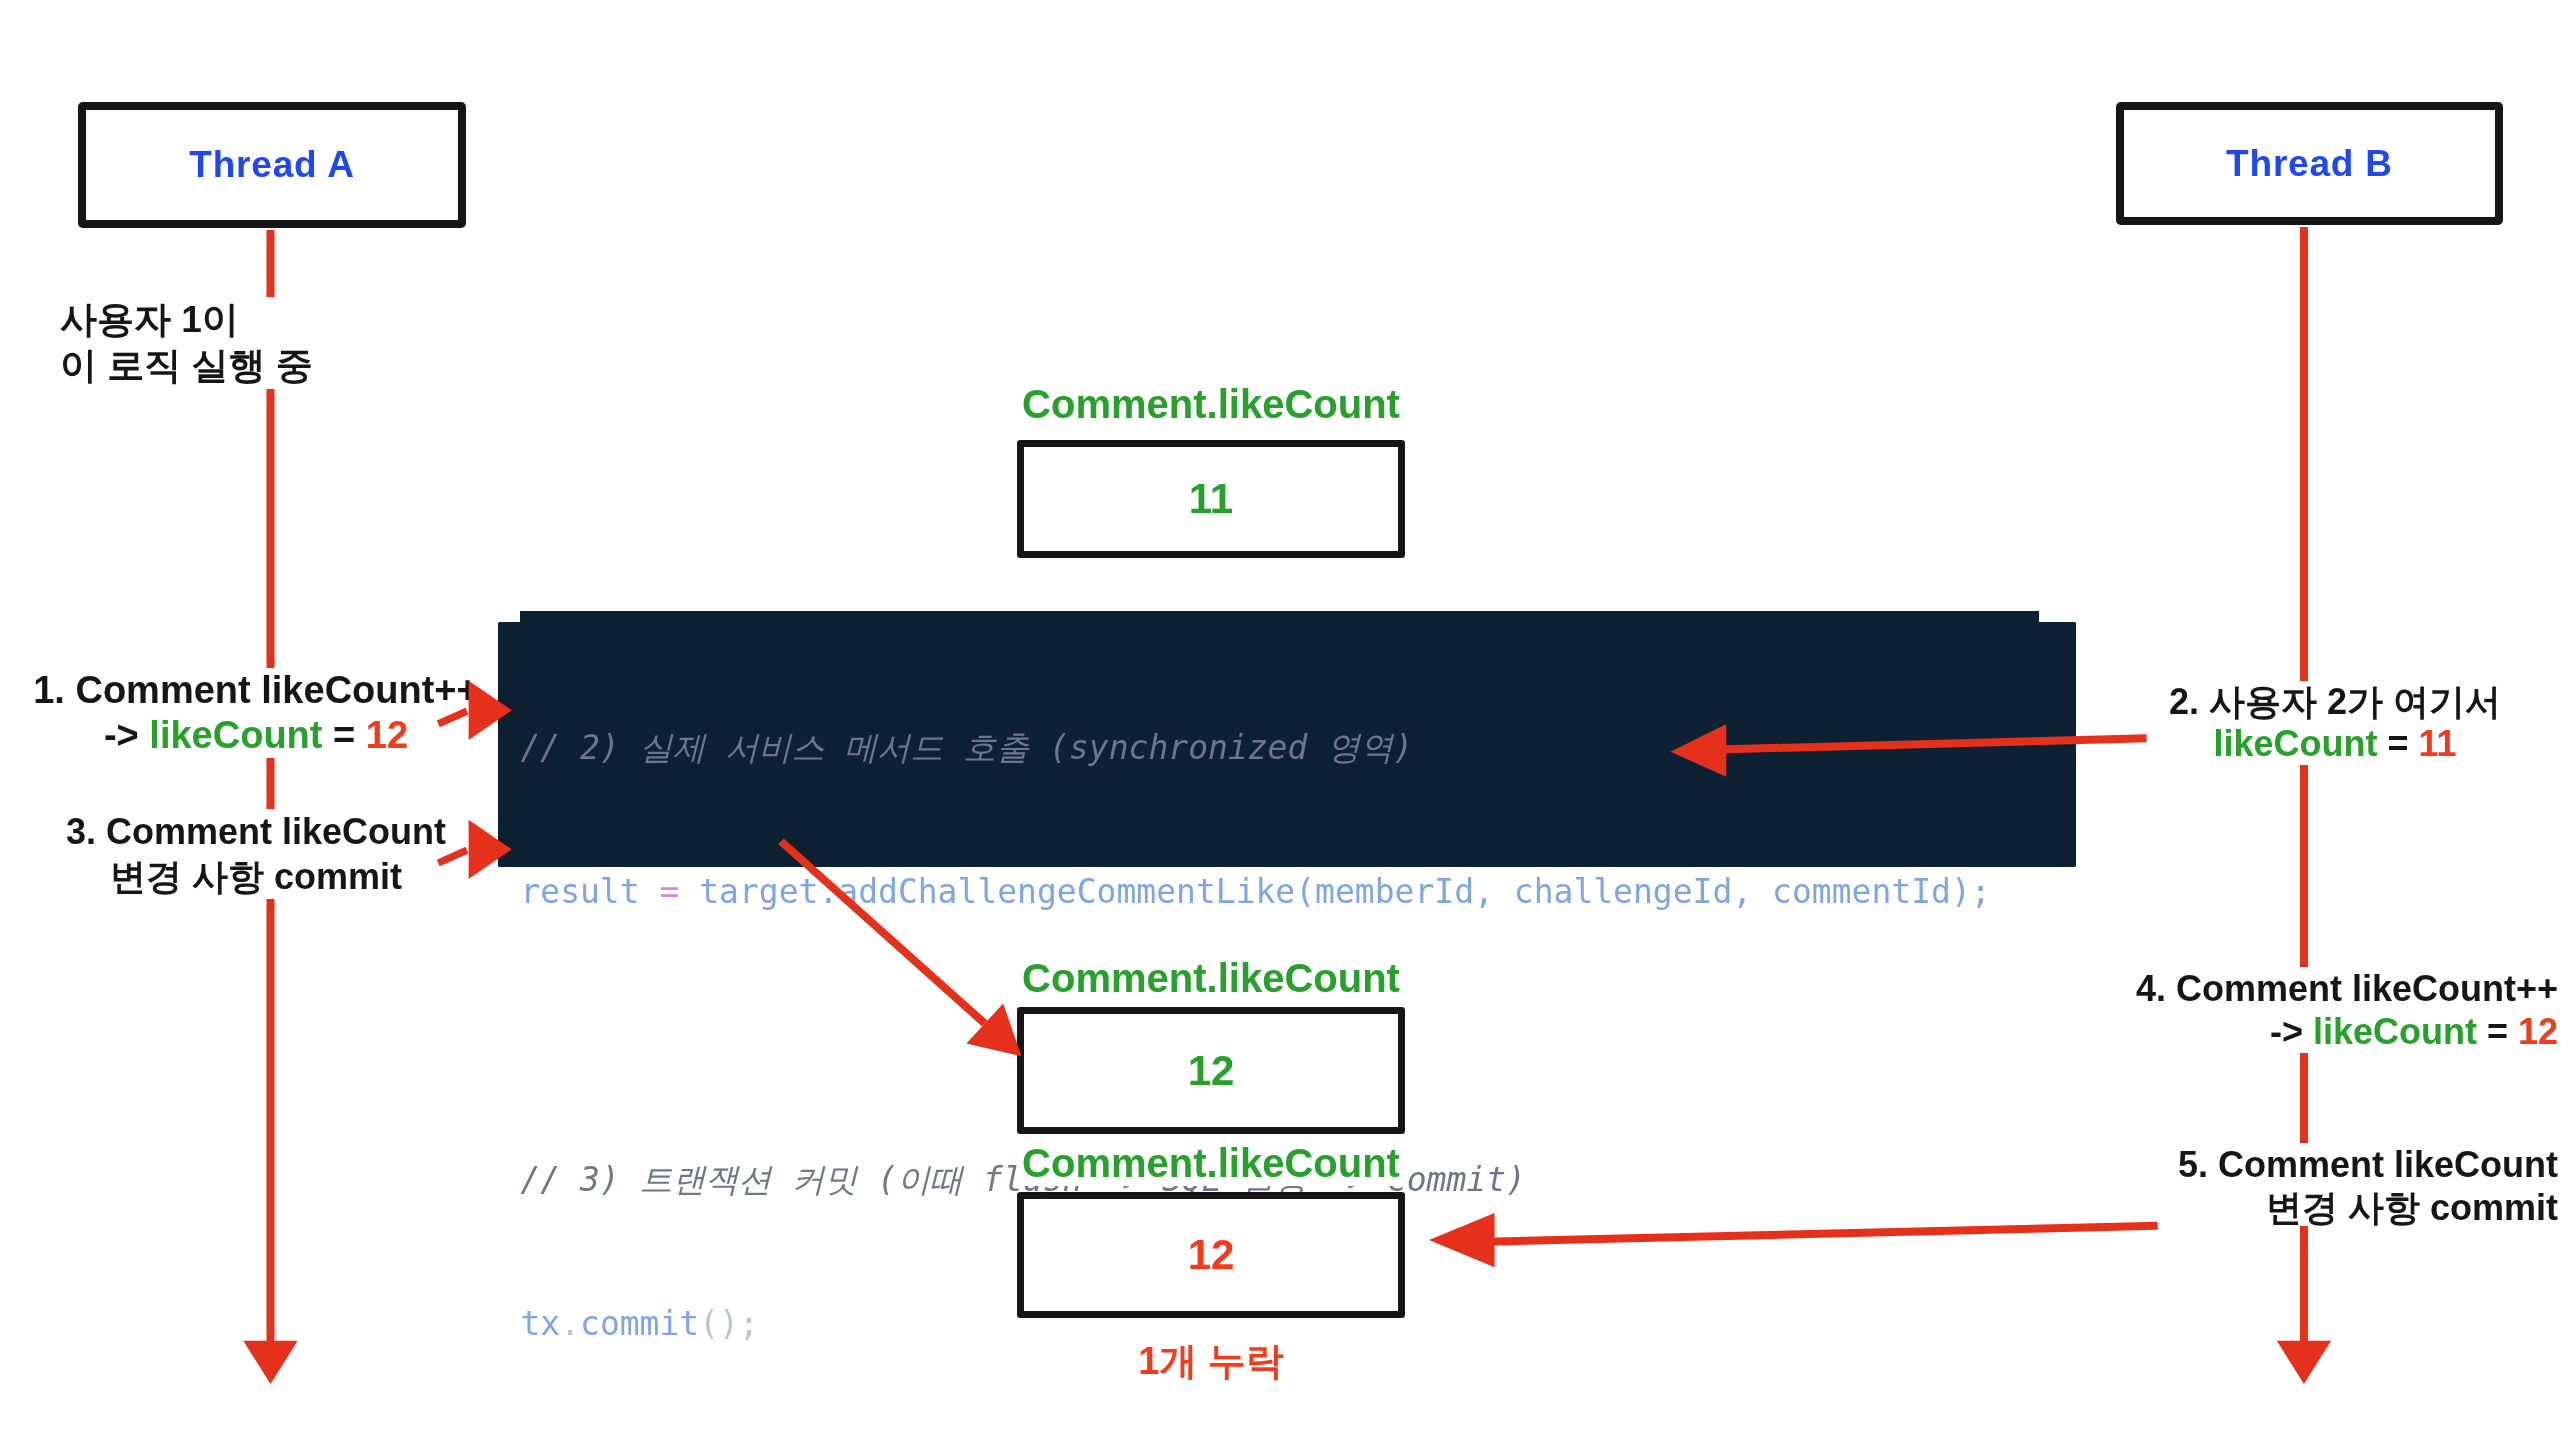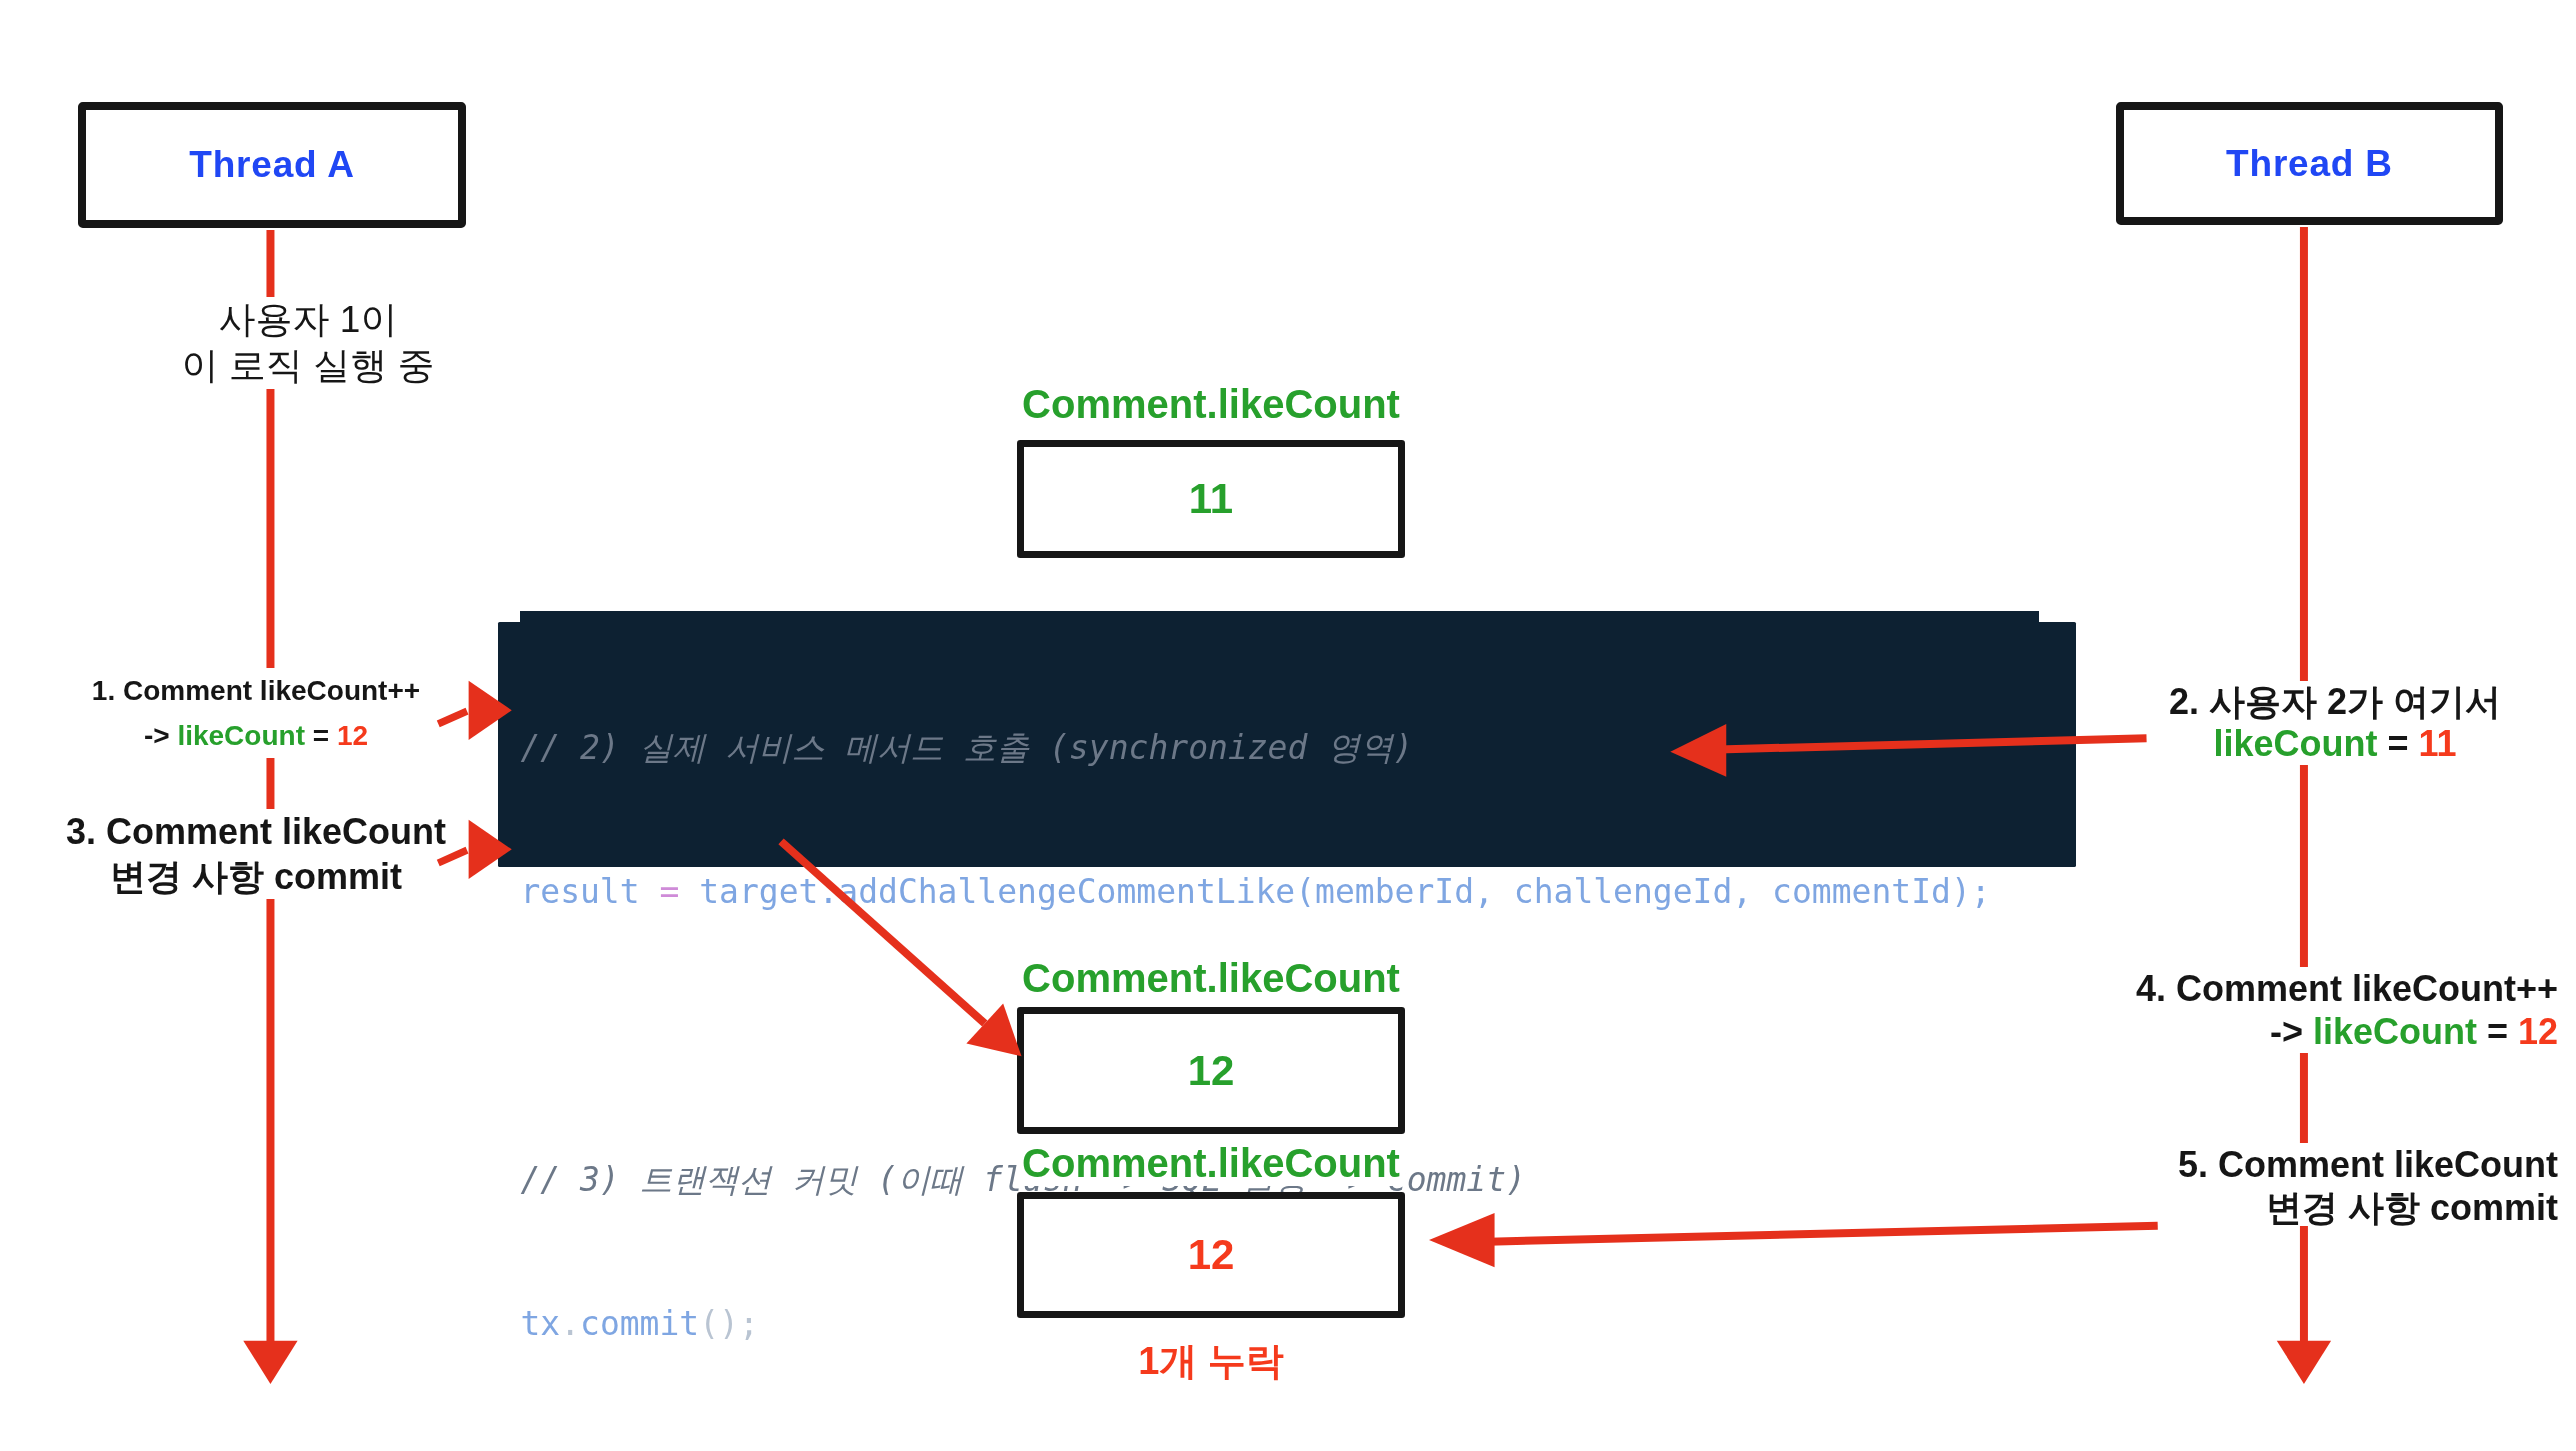--- a/index.html
+++ b/index.html
@@ -14,25 +14,25 @@
 
   
   .tbox{position:absolute;border:8px solid #161616;border-radius:4.8px;background:#ffffff;
         display:flex;align-items:center;justify-content:center;z-index:2;}
   .tbox-a{left:78px;top:102px;width:372px;height:110px;}
   .tbox-b{left:2116px;top:102px;width:371px;height:107px;}
   .tbox .tlabel{color:#2047f4;font-weight:700;font-size:37px;letter-spacing:0.8px;}
 
   
   .note-a{position:absolute;left:60px;top:297px;width:496px;background:#ffffff;
-          text-align:center;font-weight:400;font-size:37px;line-height:46px;color:#161616;}
+          font-weight:700;font-size:37px;line-height:46px;color:#161616;}
 
   
   .ann{position:absolute;background:#ffffff;text-align:center;font-weight:700;color:#161616;}
-  .ann-1{left:16px;top:668px;width:480px;font-size:28px;line-height:45px;}
+  .ann-1{left:16px;top:668px;width:480px;font-size:38px;line-height:45px;}
   .ann-3{left:16px;top:809px;width:480px;font-size:36px;line-height:45px;text-align:center;}
   .ann-2{left:2147px;top:681px;width:376px;font-size:36px;line-height:42px;}
   .ann-4{left:2094px;top:967px;width:464px;font-size:36px;line-height:43px;text-align:right;}
   .ann-5{left:2094px;top:1143px;width:464px;height:83px;font-size:36px;line-height:43px;text-align:right;}
   .tk-green{color:#27a02c;}
   .tk-red{color:#f53a1c;}
   .tk-black{color:#161616;}
 
   
   .state-label{position:absolute;left:1017px;width:388px;text-align:center;

